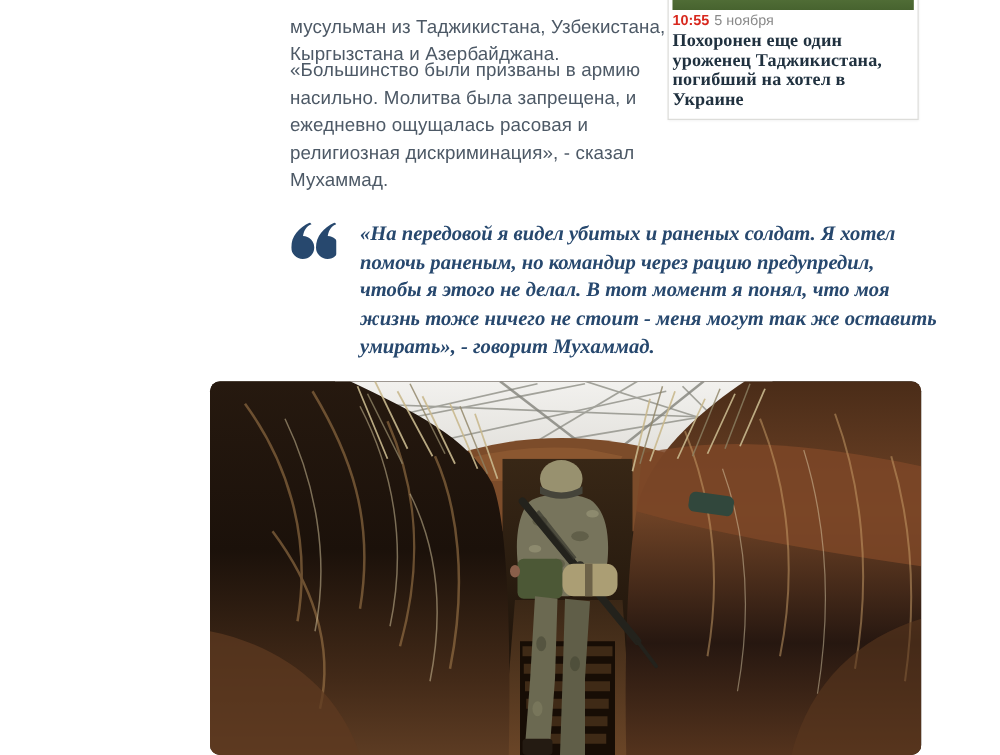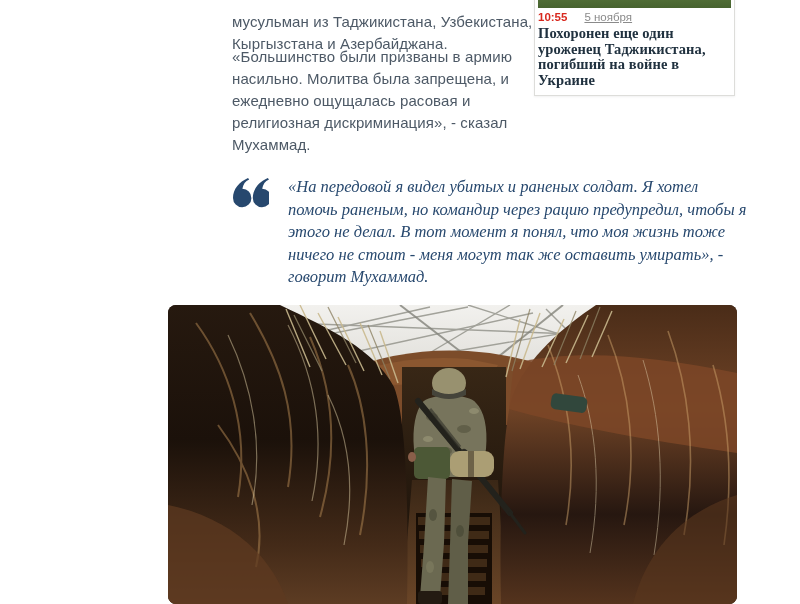--- a/index.html
+++ b/index.html
@@ -7,34 +7,34 @@
   .stage{position:relative;width:800px;height:604px;overflow:hidden;background:#fff;}
 
   .para{position:absolute;color:#4d5966;font-size:15px;line-height:22px;letter-spacing:.1px;}
   .para-top{left:232px;top:-4px;width:306px;}
   .para-1{left:232px;top:31px;width:306px;}
   .para-2{left:232px;top:107px;width:500px;}
 
   .quote-wrap{position:absolute;left:232px;top:176px;width:522px;}
   .quote-mark{position:absolute;left:1px;top:2px;width:36px;height:34px;}
   .quote-text{display:block;margin-left:56px;width:462px;color:#27486e;
-    font-family:"Liberation Serif","DejaVu Serif",serif;font-weight:normal;font-style:italic;
+    font-family:"Liberation Serif","DejaVu Serif",serif;font-weight:bold;font-style:italic;
     font-size:16.5px;line-height:22.5px;}
 
   .photo{position:absolute;left:168px;top:305px;width:569px;height:299px;
     border-radius:8px;overflow:hidden;background:#2a1c11;}
   .photo svg{display:block;width:569px;height:299px;}
 
   .card{position:absolute;left:534px;top:-62px;width:201px;box-sizing:border-box;
     background:#fff;border:1px solid #ddddda;padding:3px;box-shadow:0 1px 2px rgba(0,0,0,.06);}
   .card-thumb{width:100%;height:66px;overflow:hidden;background:#5e7a42;}
   .card-thumb svg{display:block;width:100%;height:66px;}
   .card-meta{margin-top:3px;font-size:11.5px;line-height:12px;white-space:nowrap;}
   .card-time{color:#d8281e;font-weight:bold;}
-  .card-date{color:#8a8a8a;margin-left:17px;text-decoration:underline;}
+  .card-date{color:#8a8a8a;margin-left:4px;}
   .card-headline{display:block;margin:3px 0 4px 0;color:#20313f;text-decoration:none;
     font-family:"Liberation Serif","DejaVu Serif",serif;font-weight:bold;
     font-size:14.5px;line-height:15.5px;letter-spacing:.1px;}
 </style>
 </head>
 <body>
 
 <div class="stage">
 
   <p class="para para-top">мусульман из Таджикистана, Узбекистана, Кыргызстана и Азербайджана.</p>
@@ -68,21 +68,21 @@
         <ellipse cx="112" cy="32" rx="6" ry="12" fill="#383e2e"></ellipse>
         <ellipse cx="140" cy="34" rx="7" ry="12" fill="#2e3328"></ellipse>
         <ellipse cx="70" cy="48" rx="10" ry="5" fill="#c06a6e"></ellipse>
         <ellipse cx="100" cy="52" rx="12" ry="5" fill="#7b4a3a"></ellipse>
         <ellipse cx="165" cy="50" rx="14" ry="6" fill="#8a7a4e"></ellipse>
       </svg>
     </div>
     <div class="card-meta">
       <span class="card-time">10:55</span><span class="card-date">5 ноября</span>
     </div>
-    <a href="#" class="card-headline">Похоронен еще один уроженец Таджикистана, погибший на войне в Украине</a>
+    <a href="#" class="card-headline">Похоронен еще один уроженец Таджикистана, погибший на хотел в Украине</a>
   </div>
 
   <div class="photo">
     <svg viewBox="0 0 569 299" preserveAspectRatio="none">
       <defs>
         <linearGradient id="sky" x1="0" y1="0" x2="0" y2="1">
           <stop offset="0" stop-color="#f2f1ee"></stop>
             <stop offset="1" stop-color="#d8d6d0"></stop>
         </linearGradient>
         <linearGradient id="lwall" x1="0" y1="0" x2="0" y2="1">

